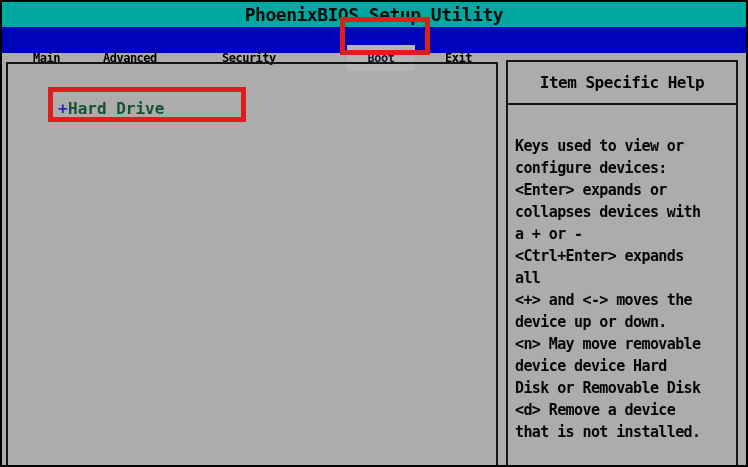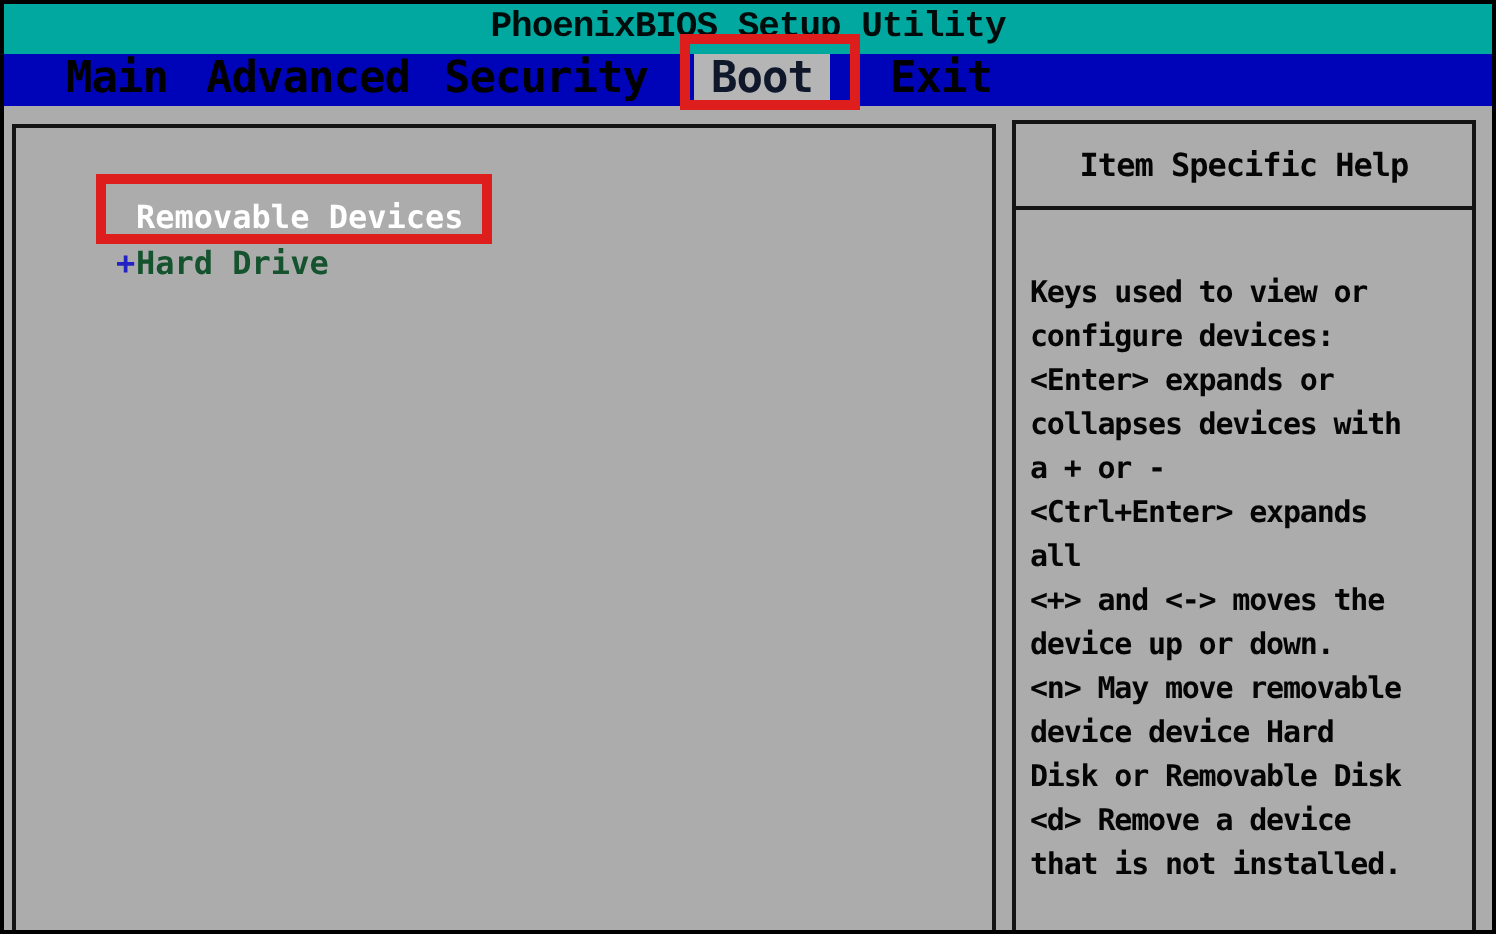--- a/index.html
+++ b/index.html
@@ -14,30 +14,29 @@
     font-weight:bold;
     -webkit-font-smoothing:none;
   }
   
   .titlebar {
     position:absolute; left:0; top:0; width:100%; height:25px;
     background:#00A89F;
     color:#000c0c;
     font-size:18px; line-height:25px; text-align:center;
     letter-spacing:-0.5px;
-    font-family:Liberation Mono, monospace;
   }
   
   .menubar {
     position:absolute; left:0; top:25px; width:100%; height:26px;
     background:#0004B8;
   }
   .menu-item {
-    position:absolute; top:0; height:26px; line-height:26px;
-    color:#000; font-size:22px; letter-spacing:-0.5px;
+    position:absolute; top:18px; height:26px; line-height:26px;
+    color:#000; font-size:12px; letter-spacing:-0.5px;
     cursor:default;
   }
   .mi-main     { left:31px;  }
   .mi-advanced { left:101px;text-align:right; }
   .mi-security { left:220px; }
   .mi-exit     { left:443px; }
   .mi-boot {
     left:345px; width:68px; text-align:center;
     background:#B5B5B5; color:#0f172a;
   }
@@ -97,21 +96,20 @@
     <span class="menu-item mi-advanced">Advanced</span>
     <span class="menu-item mi-security">Security</span>
     <span class="menu-item mi-boot">Boot</span>
     <span class="menu-item mi-exit">Exit</span>
   </div>
 
   <div class="left-box">
     <div class="boot-list">
       <div class="boot-row selected">
         <span class="boot-prefix"></span>
-        <span class="boot-label">Removable Devices</span>
       </div>
       <div class="boot-row">
         <span class="boot-prefix">+</span>
         <span class="boot-label">Hard Drive</span>
       </div>
     </div>
   </div>
 
   <div class="help-box">
     <div class="help-header">Item Specific Help</div>

